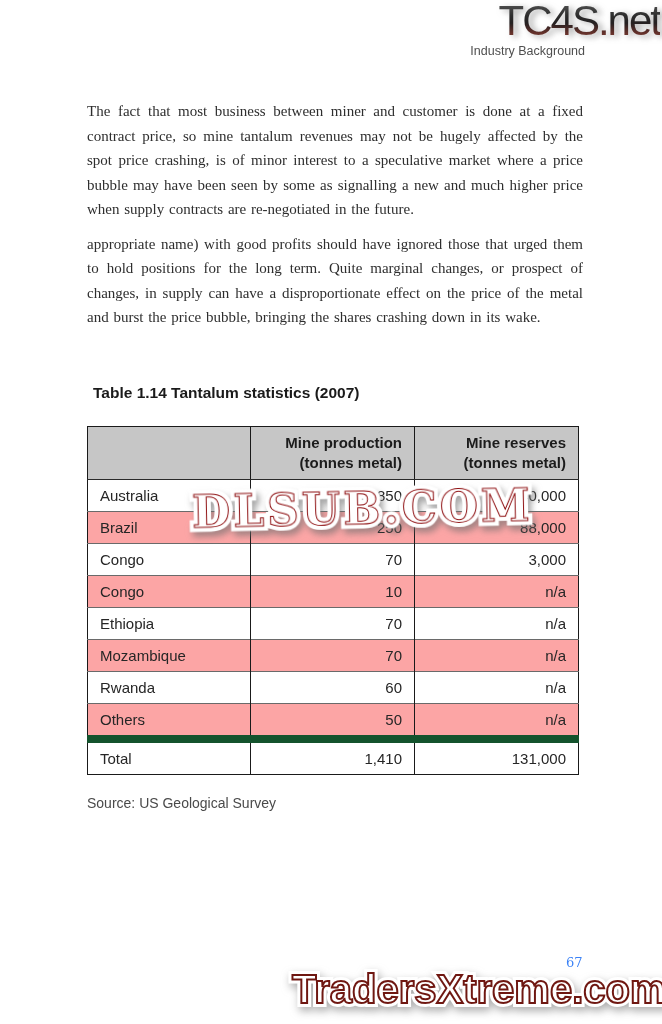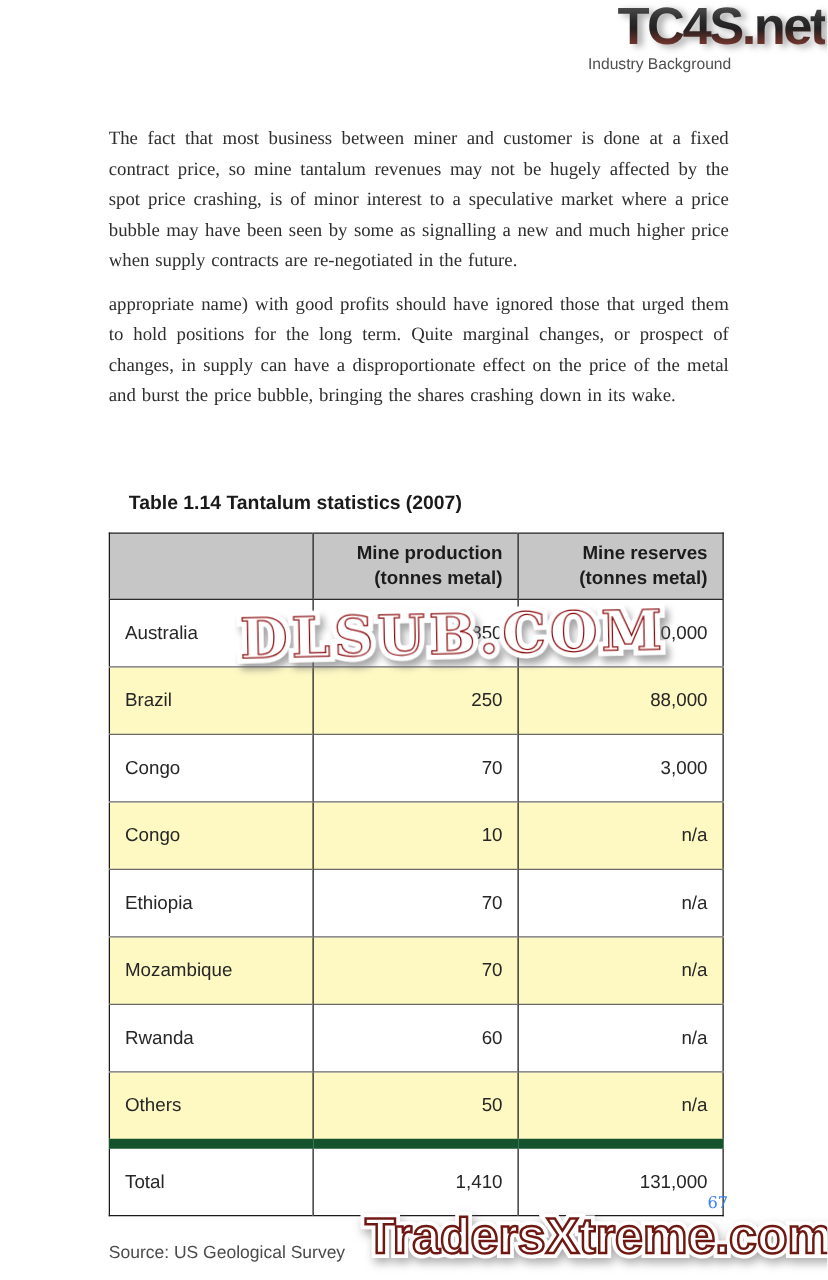--- a/index.html
+++ b/index.html
@@ -3,41 +3,41 @@
 <meta charset="utf-8">
 <style>
   html,body{margin:0;padding:0;background:#ffffff;}
   .page{
     position:relative;width:662px;height:1024px;background:#ffffff;overflow:hidden;
     font-family:"Liberation Serif",serif;color:#2b2b2b;
   }
   
   .logo{
     position:absolute;top:0px;right:2px;
-    font-family:"Liberation Sans",sans-serif;font-weight:bold;
+    font-family:"Liberation Sans",sans-serif;font-weight:normal;
     font-size:42px;letter-spacing:-2px;line-height:42px;
     background:linear-gradient(180deg,#5d5d5d 0%,#2c2c2c 38%,#242021 55%,#63302a 78%,#8a463c 100%);
     -webkit-background-clip:text;background-clip:text;
     color:#3a2b28;-webkit-text-fill-color:transparent;
     filter:drop-shadow(4px 2px 3px rgba(90,90,90,0.55));
     white-space:nowrap;
   }
   .section-label{
     position:absolute;top:44px;right:77px;
     font-family:"Liberation Sans",sans-serif;font-size:12.5px;color:#4f4f4f;
     white-space:nowrap;
   }
   
   .paras{position:absolute;left:87px;top:99px;width:496px;}
   .para{
     margin:0 0 10px 0;font-size:15px;line-height:24.5px;text-align:justify;
     color:#2e2e2e;word-spacing:1px;
   }
   .caption{
-    position:absolute;left:87px;top:378px;margin:16px;
+    position:absolute;left:87px;top:378px;margin:6px;
     font-family:"Liberation Sans",sans-serif;font-weight:bold;font-size:15.5px;color:#1a1a1a;
     white-space:nowrap;
     text-align:right;
   }
   
   .tablewrap{position:absolute;left:87px;top:426px;width:491px;}
   table.stats{
     border-collapse:collapse;width:491px;table-layout:fixed;
     font-family:"Liberation Sans",sans-serif;font-size:15px;color:#262626;
     border:1px solid #1a1a1a;
@@ -45,27 +45,27 @@
   table.stats col.c0{width:163px;}
   table.stats col.c1{width:164px;}
   table.stats col.c2{width:164px;}
   table.stats th{
     background:#c6c6c6;font-weight:bold;text-align:right;vertical-align:middle;
     padding:6px 12px;line-height:20px;font-size:15px;color:#1c1c1c;
     border-left:1px solid #1a1a1a;border-bottom:1px solid #2a2a2a;height:40px;
   }
   table.stats th.blank{border-left:none;}
   table.stats td{
-    height:29px;padding:12px 12px;vertical-align:middle;background:#ffffff;
+    height:29px;padding:1px 12px;vertical-align:middle;background:#ffffff;
     border-left:1px solid #1a1a1a;border-top:1px solid #6a6a6a;
   }
   table.stats td.country{text-align:left;}
   table.stats td.num{text-align:right;}
   table.stats td:first-child{border-left:none;}
-  table.stats tr.zebra td{background:#fef9c3;}
+  table.stats tr.zebra td{background:#fca5a5;}
   table.stats tr.total td{border-top:8px solid #14532d;background:#ffffff;}
   .source{
     margin-top:20px;font-family:"Liberation Sans",sans-serif;
     font-size:14px;color:#4a4a4a;
   }
   
   .wm{position:absolute;white-space:nowrap;z-index:5;}
   .wm::before{
     content:attr(data-text);
     position:absolute;left:0;top:0;z-index:-1;

